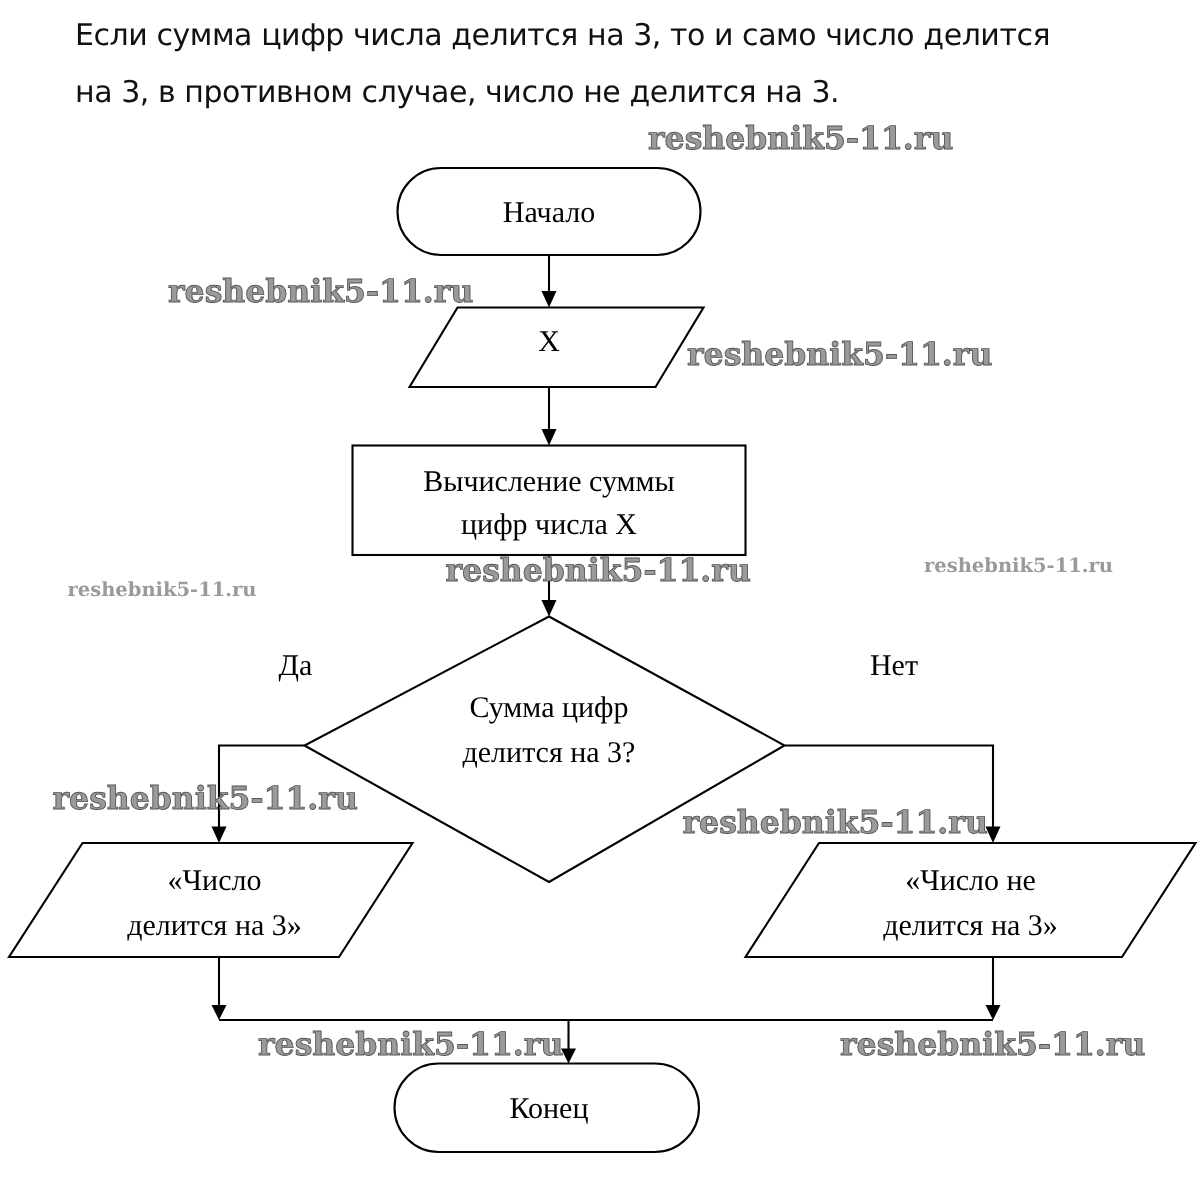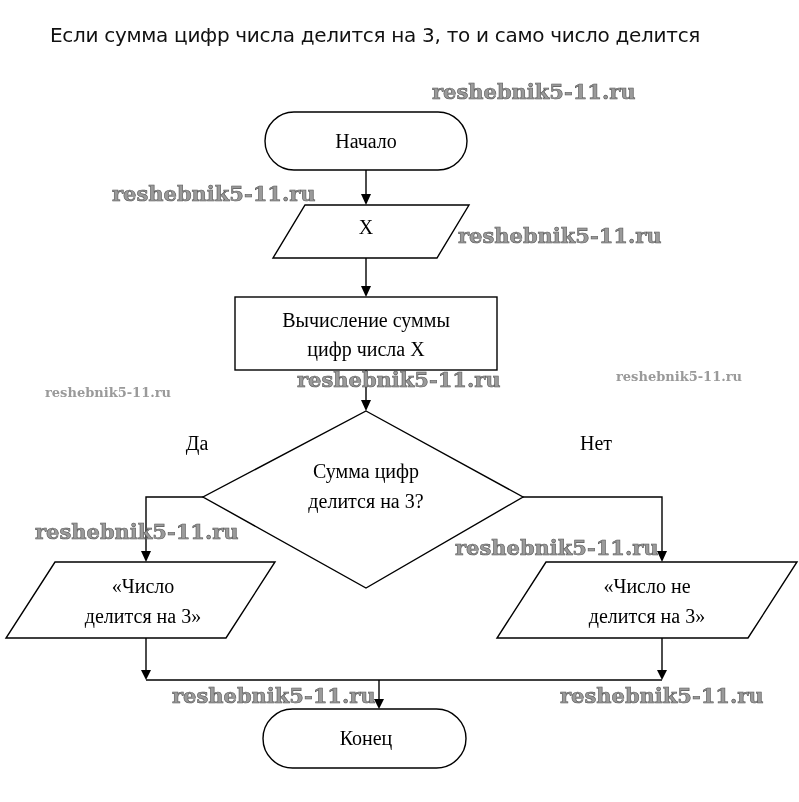--- a/index.html
+++ b/index.html
@@ -1,36 +1,37 @@
 <!DOCTYPE html>
 <html><head>
 <meta charset="utf-8">
 <style>
   html, body { margin: 0; padding: 0; background: #ffffff; }
   body { width: 799px; height: 802px; position: relative; overflow: hidden; }
   .intro {
-    position: absolute; left: 50px; top: 16px; width: 740px;
+    position: absolute; left: 50px; top: 4px; width: 740px;
     font-family: "DejaVu Sans", sans-serif; font-size: 20px; color: #111;
     line-height: 38px; letter-spacing: -0.3px;
   }
   .intro div { height: 38px; }
   svg { position: absolute; left: 0; top: 0; }
   .shape { fill: #fff; stroke: #000; stroke-width: 1.4; }
   .line { stroke: #000; stroke-width: 1.4; fill: none; }
   .arrow { fill: #000; }
   .node-text { font-family: "Liberation Serif", serif; font-size: 20px; fill: #000; text-anchor: middle; }
   .label-text { font-family: "Liberation Serif", serif; font-size: 20px; fill: #000; text-anchor: middle; }
   .wm { font-family: "DejaVu Serif", serif; font-weight: bold; fill: #9a9a9a; stroke: #555; stroke-width: 0.6; }
   .wm-small { font-family: "DejaVu Serif", serif; font-weight: bold; fill: #9a9a9a; }
 </style>
 </head>
 <body>
 
 <div class="intro">
   <div>Если сумма цифр числа делится на 3, то и само число делится</div>
+  <div>на 3, в противном случае, число не делится на 3.</div>
 </div>
 
 <svg width="799" height="802" viewBox="0 0 799 802">
 
   <g>
     <rect class="shape" x="265" y="112" width="202" height="58" rx="29" ry="29"></rect>
     <text class="node-text" x="366" y="148">Начало</text>
   </g>
 
   <g>

